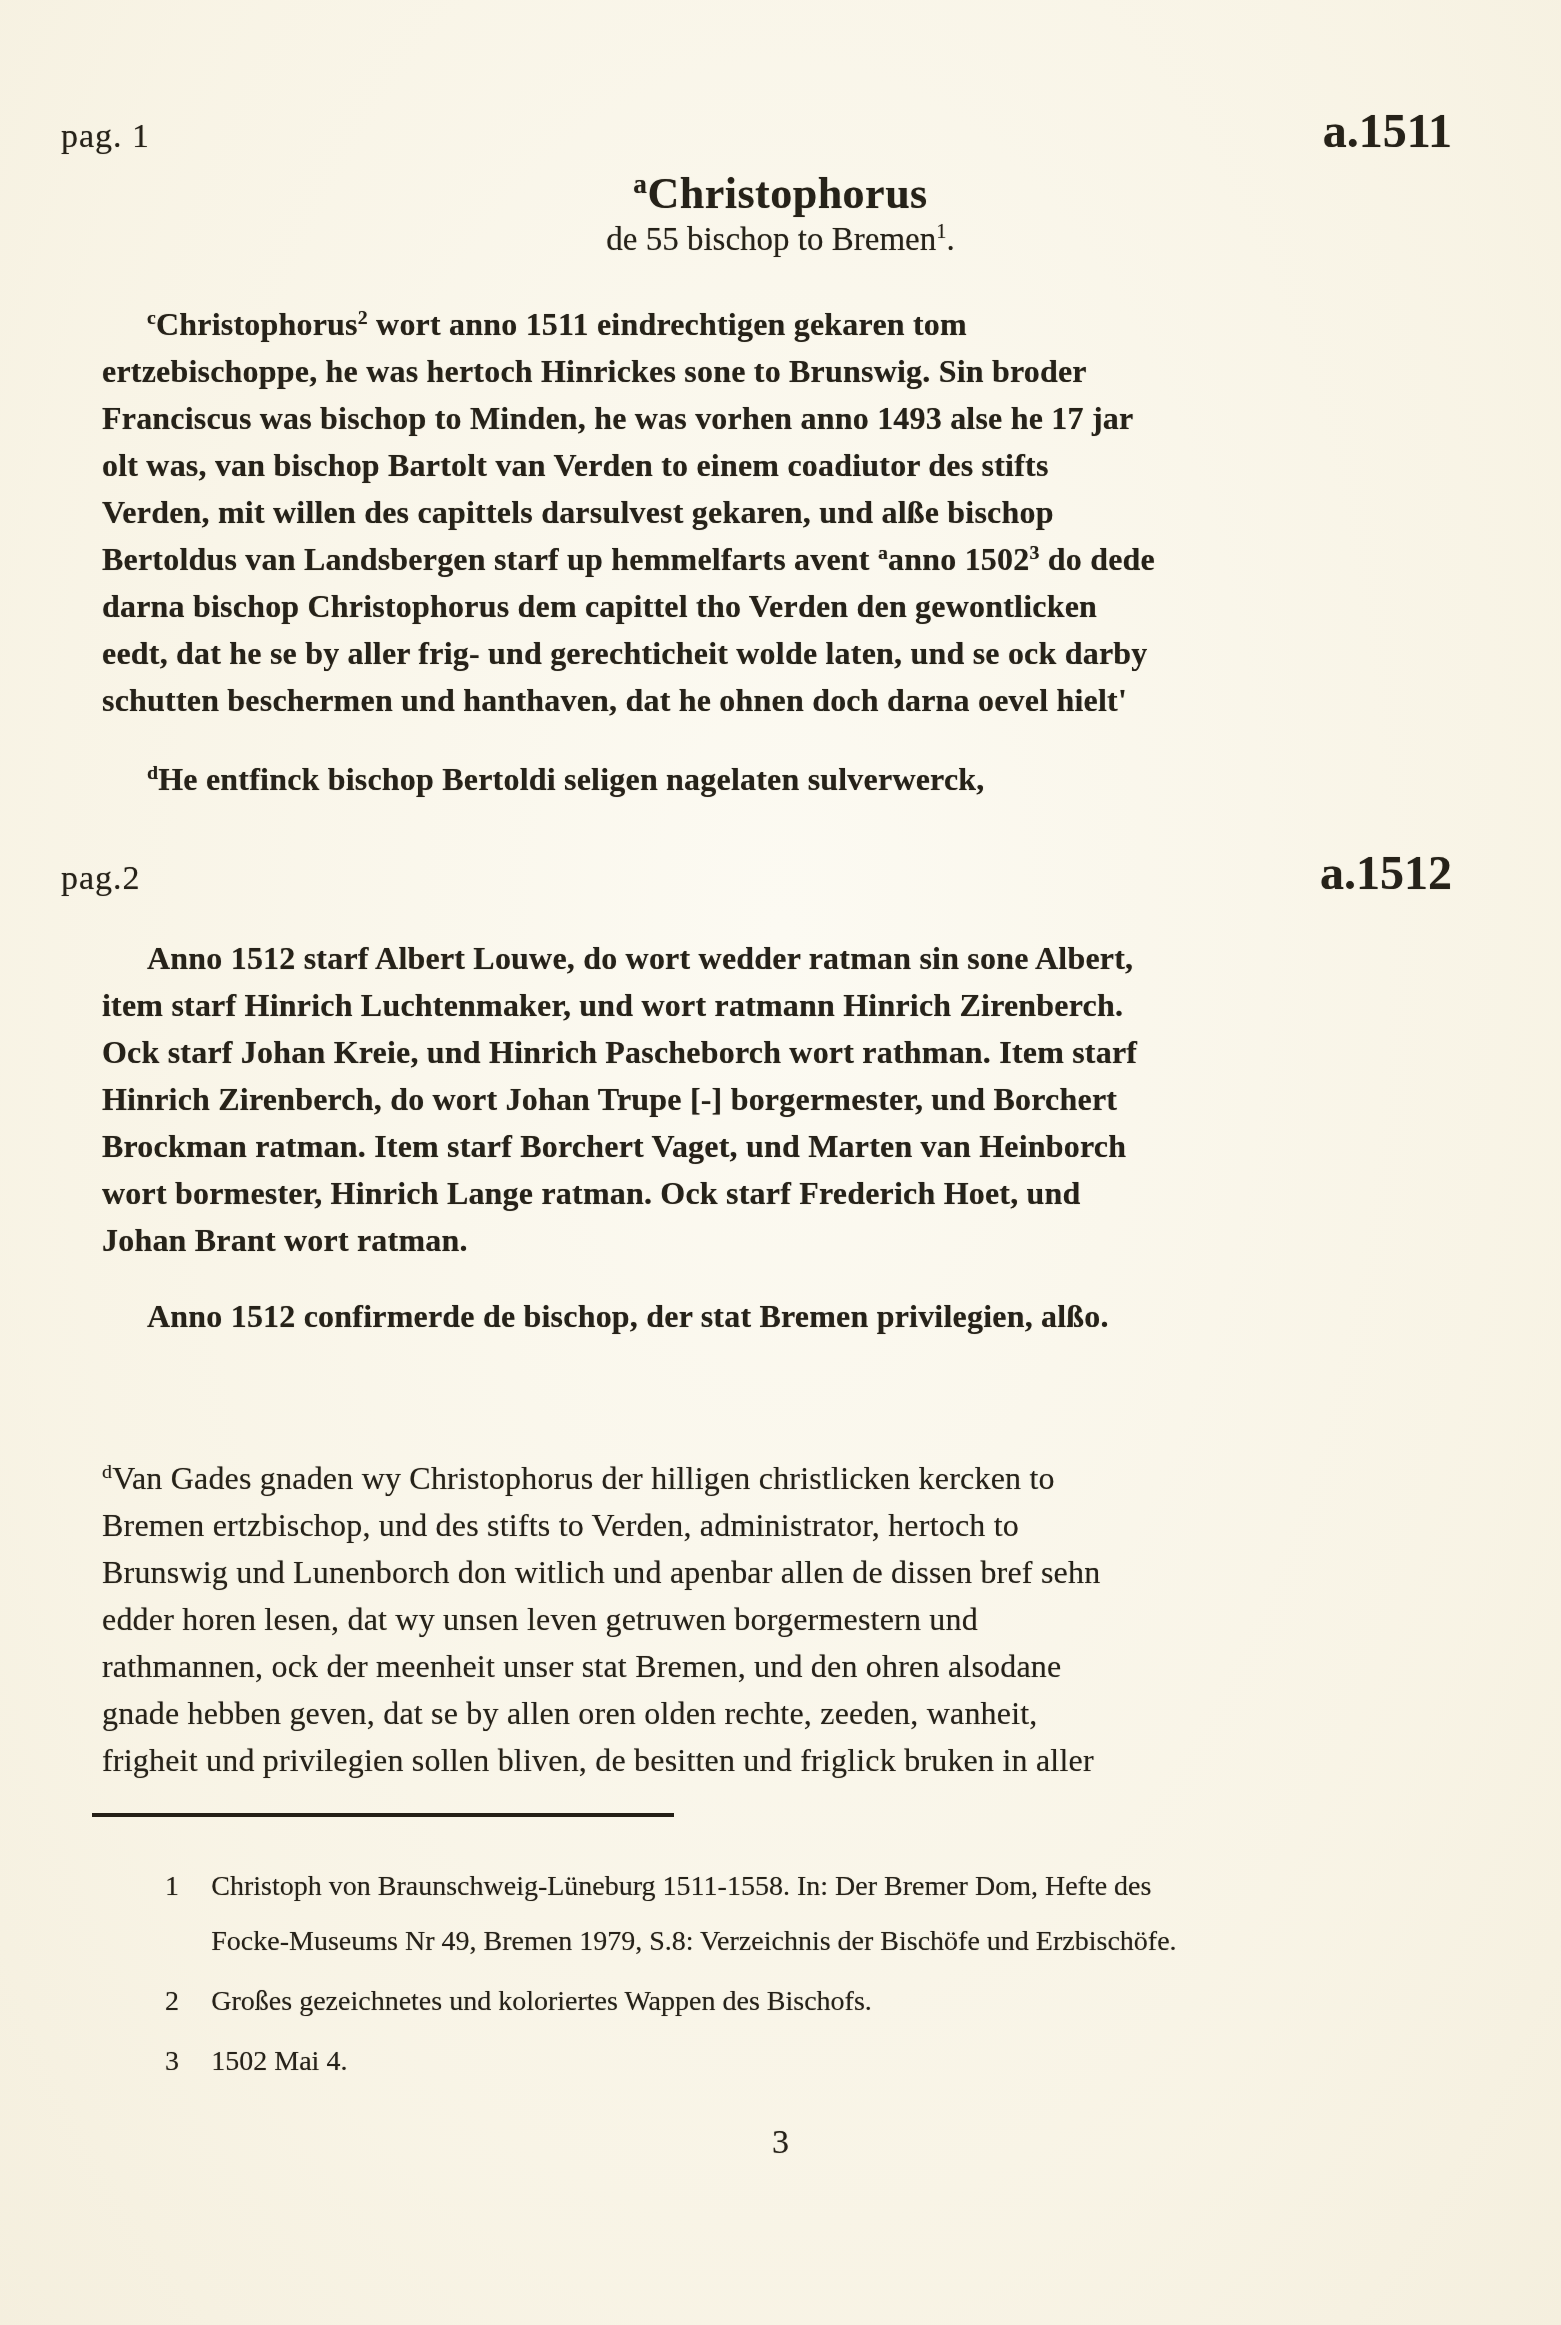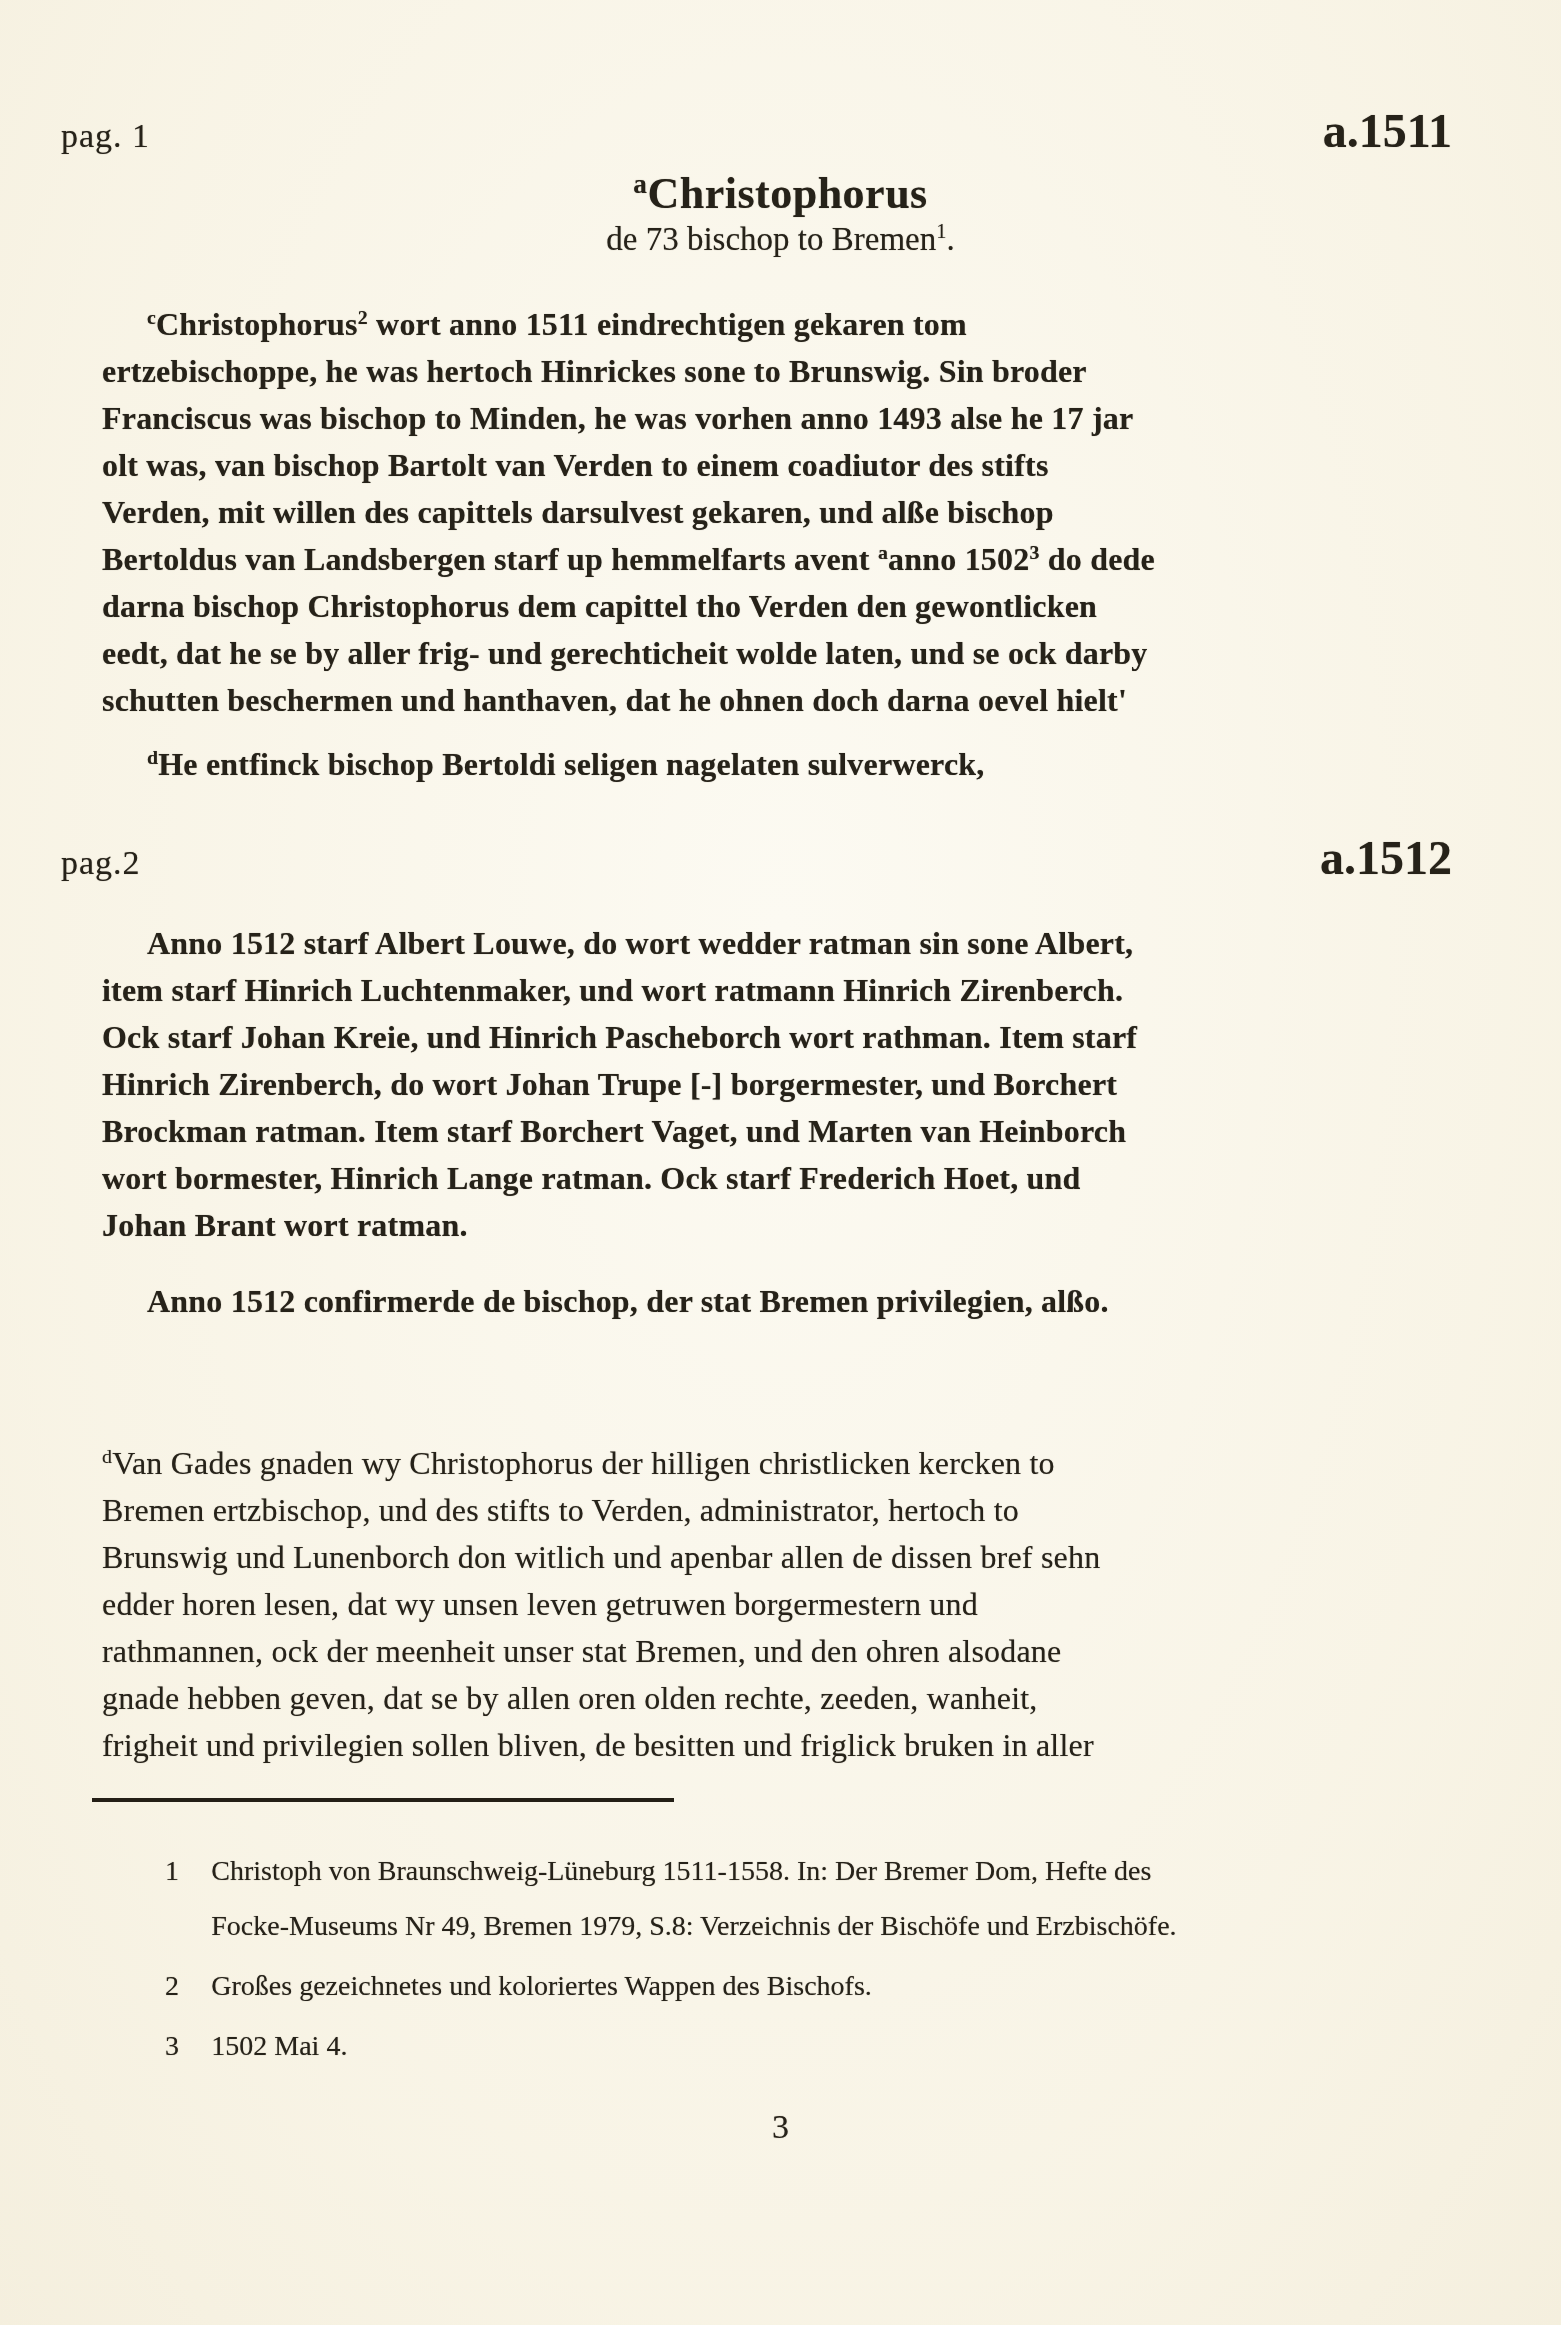--- a/index.html
+++ b/index.html
@@ -48,21 +48,21 @@
   .para .t, .fn .t { white-space:pre-line; }
   .indent { text-indent:45px;font-weight:bold; }
   sup {
     font-size:0.62em;
     line-height:0;
     vertical-align:baseline;
     position:relative;
     top:-0.55em;
   }
   .p1 { margin-top:43px; }
-  .pd1 { margin-top:17px; }
+  .pd1 { margin-top:32px; }
   .p3 { margin-top:33px; }
   .p4 { margin-top:35px; }
   .p5 { margin-top:29px; }
   .p6 { margin-top:115px; }
   .rule {
     margin:29px 0 0 -9.7px;
     width:582px; height:4.9px;
     background:#241f16;
     border:none;
   }
@@ -89,21 +89,21 @@
 
   <div class="hdr hdr1">
     <span class="pag">pag. 1</span>
     <span class="anno">a.1511</span>
   </div>
 
   <div class="content">
 
     <h1 class="title"><sup>a</sup><span>Christophorus</span></h1>
 
-    <div class="subtitle"><span class="t">de 73 bischop to Bremen</span><sup>1</sup><span>.</span></div>
+    <div class="subtitle"><span class="t">de 55 bischop to Bremen</span><sup>1</sup><span>.</span></div>
 
     <p class="para indent p1"><sup>c</sup><span class="t">Christophorus</span><sup>2</sup><span class="t"> wort anno 1511 eindrechtigen gekaren tom
 ertzebischoppe, he was hertoch Hinrickes sone to Brunswig. Sin broder
 Franciscus was bischop to Minden, he was vorhen anno 1493 alse he 17 jar
 olt was, van bischop Bartolt van Verden to einem coadiutor des stifts
 Verden, mit willen des capittels darsulvest gekaren, und alße bischop
 Bertoldus van Landsbergen starf up hemmelfarts avent </span><sup>a</sup><span class="t">anno 1502</span><sup>3</sup><span class="t"> do dede
 darna bischop Christophorus dem capittel tho Verden den gewontlicken
 eedt, dat he se by aller frig- und gerechticheit wolde laten, und se ock darby
 schutten beschermen und hanthaven, dat he ohnen doch darna oevel hielt'</span></p>

